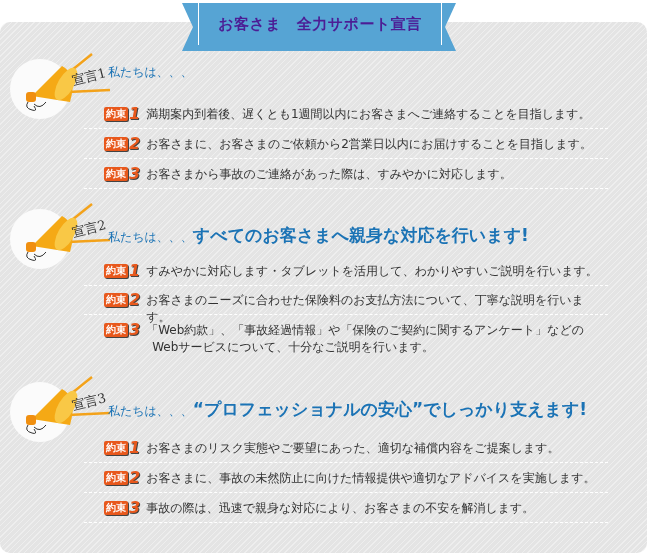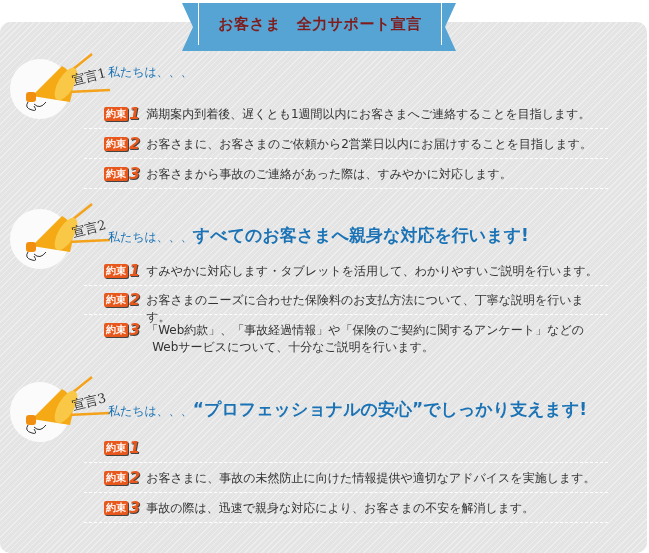--- a/index.html
+++ b/index.html
@@ -19,21 +19,21 @@
     background:#56a4d4;
     clip-path: polygon(0 0, 100% 0, 96% 50%, 100% 100%, 0 100%, 4% 50%);
   }
   .ribbon-inner {
     position:absolute; left:198px; top:3px; width:242px; height:42px;
     background:#56a4d4;
     border-left:1px solid #ffffff; border-right:1px solid #ffffff;
     display:flex; align-items:center; justify-content:center;
   }
   .ribbon-title {
-    color:#7f1d1d; font-weight:bold; font-size:15px; letter-spacing:0.5px;font-family:Liberation Serif, serif;
+    color:#4c1d95; font-weight:bold; font-size:15px; letter-spacing:0.5px;font-family:Liberation Serif, serif;
   }
   .section { position:absolute; left:0; width:649px; }
   .badge-circle {
     position:absolute; left:10px; width:60px; height:60px; border-radius:50%;
     background:#fbfbfb;
   }
   .megaphone { position:absolute; left:10px; width:110px; height:80px; }
   .sengen {
     position:absolute; font-size:13px; color:#333; transform:rotate(-14deg);
     font-family:"DejaVu Serif", serif;
@@ -177,20 +177,21 @@
   <div class="headline" style="top:398px;">
     <span class="lead">私たちは、、、</span>
     <span class="main">“プロフェッショナルの安心”でしっかり支えます!</span>
   </div>
   <div class="promise" style="top:440px;height:22px;">
     <div class="promise-row">
       <span class="tag">
           <span class="tag-box">約束</span>
           <span class="tag-num">1</span>
         </span>
+      <span class="promise-text">お客さまのリスク実態やご要望にあった、適切な補償内容をご提案します。</span>
     </div>
   </div>
   <div class="promise" style="top:470px;height:22px;">
     <div class="promise-row">
       <span class="tag">
           <span class="tag-box">約束</span>
           <span class="tag-num">2</span>
         </span>
       <span class="promise-text">お客さまに、事故の未然防止に向けた情報提供や適切なアドバイスを実施します。</span>
     </div>

